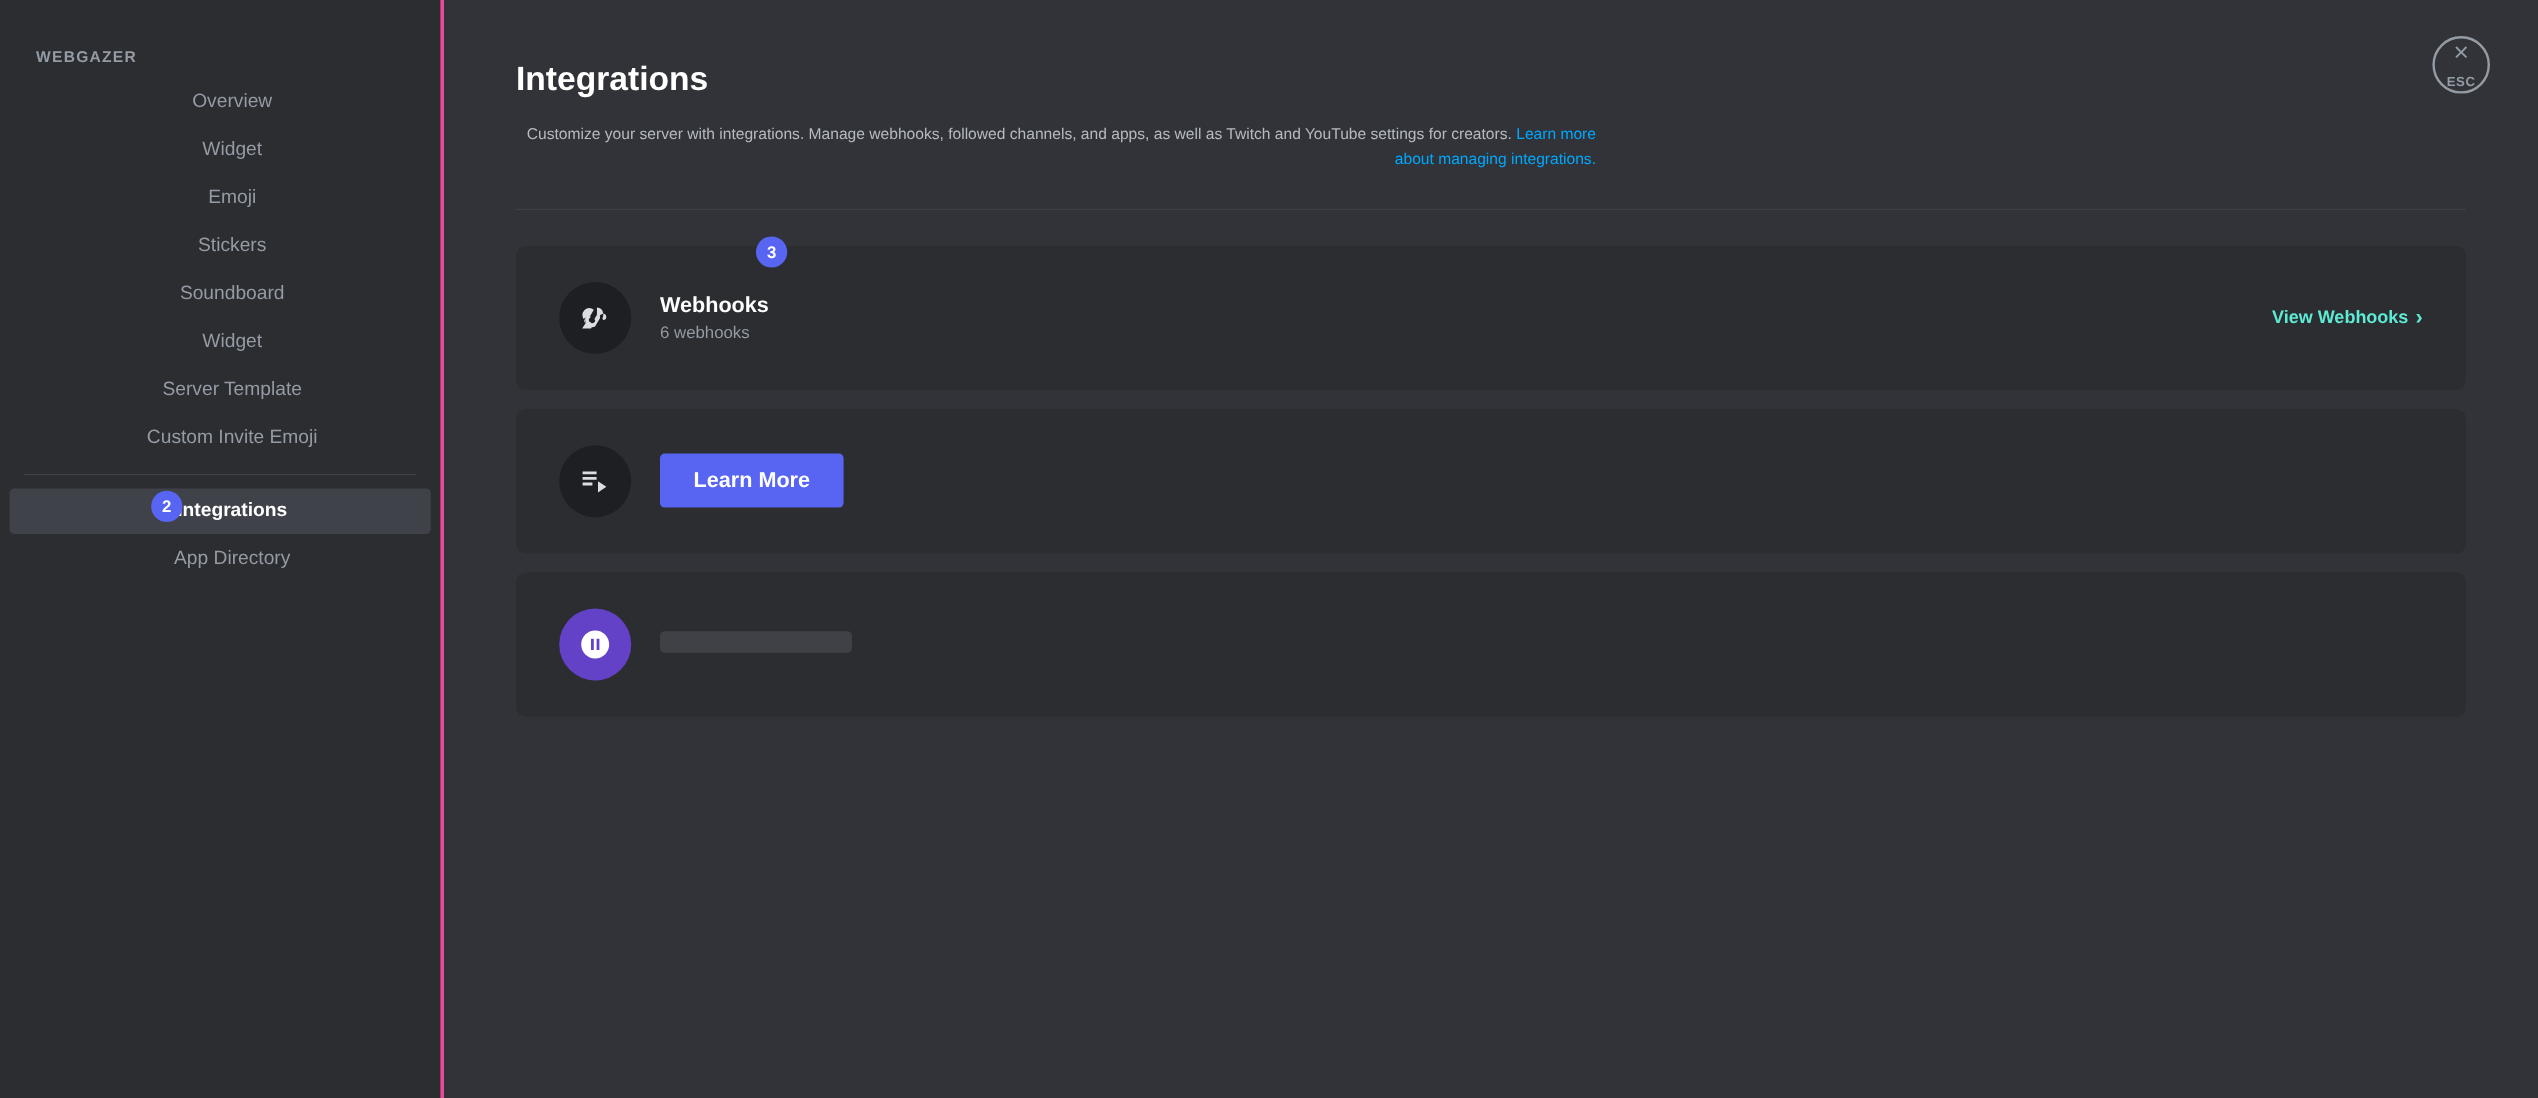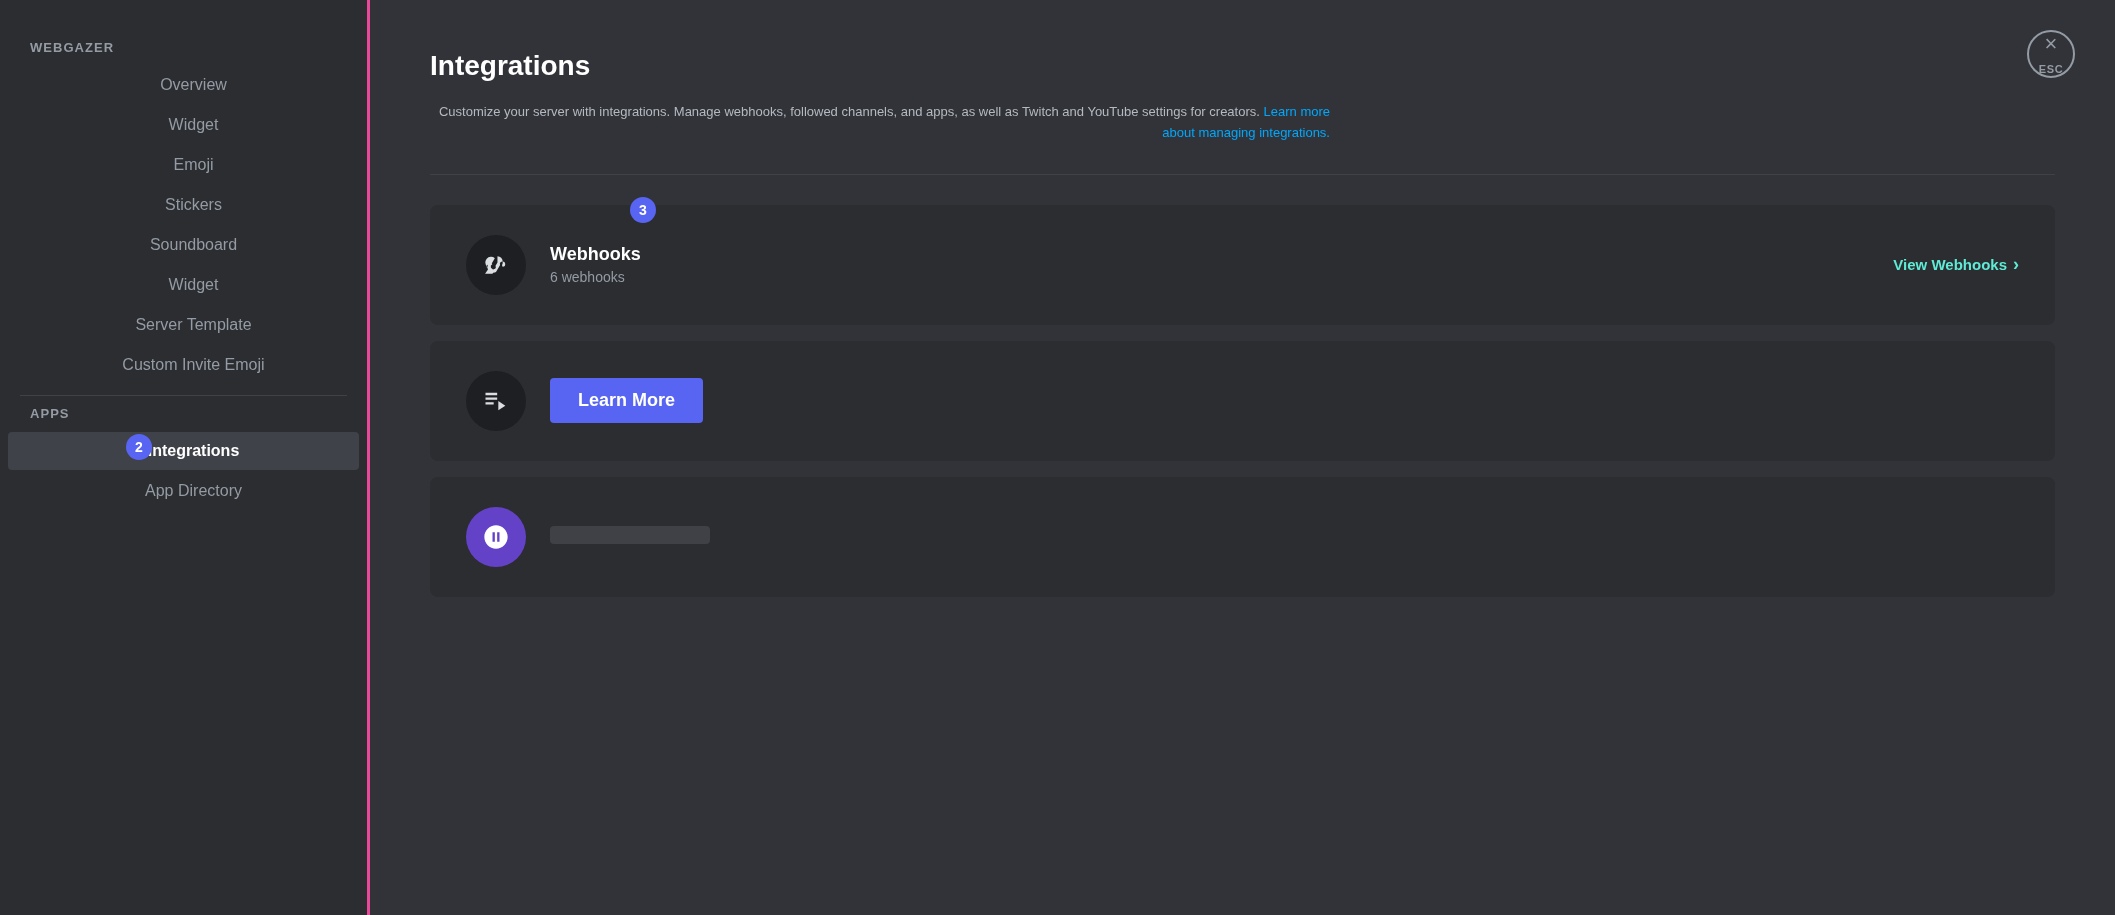--- a/index.html
+++ b/index.html
@@ -283,21 +283,20 @@
   </div>
   <div class="sidebar-item">
     <span class="sidebar-item-label">Server Template</span>
   </div>
   <div class="sidebar-item">
     <span class="sidebar-item-label">Custom Invite Emoji</span>
   </div>
 
   <div class="sidebar-divider"></div>
 
-  <div class="sidebar-section-label">APPS</div>
 
   <div class="sidebar-apps-row">
     <span class="sidebar-item-label">Integrations</span>
     <div class="notification-bubble">2</div>
   </div>
 
   <div class="sidebar-item">
     <span class="sidebar-item-label">App Directory</span>
   </div>
 </nav>

